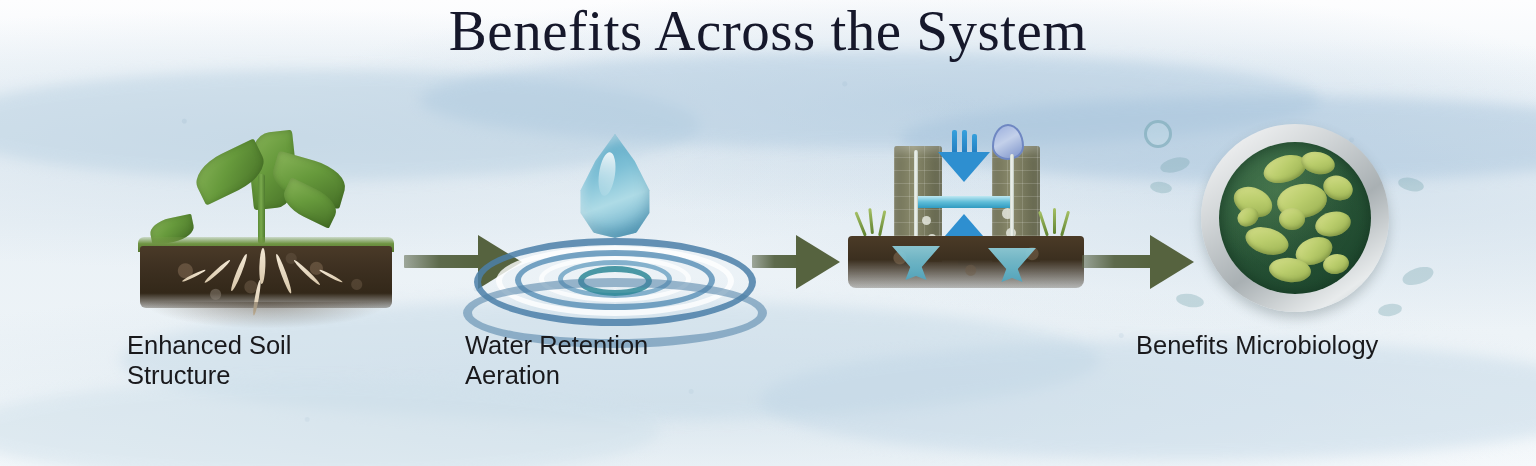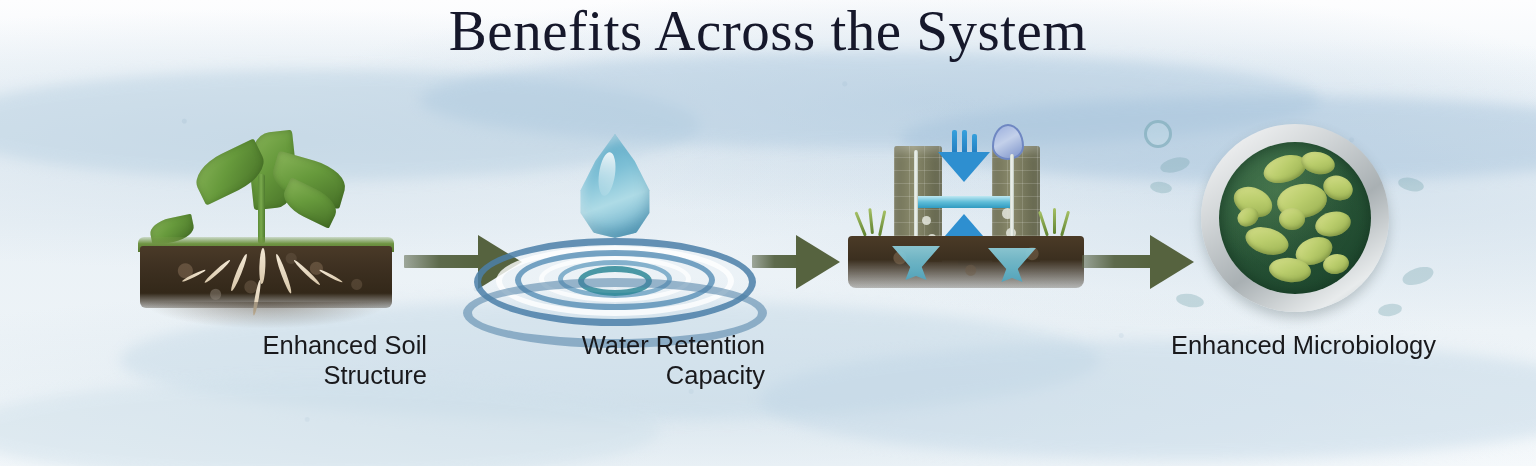--- a/index.html
+++ b/index.html
@@ -75,21 +75,21 @@
     height: 210px;
   }
   .art {
     position: absolute;
     inset: 0;
   }
   .caption {
     position: absolute;
     top: 330px;
     width: 300px;
-    text-align: right;
+    text-align: left;
     font-size: 25.5px;
     line-height: 30px;
     color: #19191c;
     white-space: pre-line;
   }
 
   
   .arrow {
     position: absolute;
     height: 54px;
@@ -389,21 +389,21 @@
       <div class="ripple" style="top:132px; width:188px; height:48px; border-width:6px; border-color:#5e93b8; opacity:.85;"></div>
       <div class="ripple" style="top:138px; width:142px; height:36px; border-width:5px; border-color:#ffffff; opacity:.75;"></div>
       <div class="ripple" style="top:142px; width:104px; height:28px; border-width:5px; border-color:#6aa0c2; opacity:.8;"></div>
       <div class="ripple" style="top:148px; width:62px;  height:18px; border-width:6px; border-color:#2e8896; opacity:.85;"></div>
       <div class="ripple" style="top:160px; width:286px; height:52px; border-width:9px; border-color:#4e7fa6; opacity:.55;"></div>
       <div class="droplet"></div>
       <div class="droplet-hl"></div>
     </div>
   </div>
   <div class="caption" style="left:465px;">Water Retention
-Capacity</div>
+Aeration</div>
 
   <div class="arrow" style="left:752px; width:88px;">
     <div class="shaft" style="width:50px;"></div>
     <div class="head"></div>
   </div>
 
   <div class="panel" style="left:840px;">
     <div class="art">
       <div class="column" style="left:54px;">
         <div class="col-pore" style="left:30px; top:50px; width:11px; height:11px;"></div>
@@ -467,15 +467,15 @@
           <div class="microbe" style="left:96px; top:70px; width:36px; height:24px; transform:rotate(-14deg);"></div>
           <div class="microbe" style="left:26px; top:86px; width:44px; height:26px; transform:rotate(16deg);"></div>
           <div class="microbe" style="left:76px; top:96px; width:38px; height:26px; transform:rotate(-22deg);"></div>
           <div class="microbe" style="left:50px; top:116px; width:42px; height:24px; transform:rotate(6deg);"></div>
           <div class="microbe" style="left:104px; top:112px; width:26px; height:20px; transform:rotate(-10deg);"></div>
           <div class="microbe" style="left:18px; top:66px; width:22px; height:18px; transform:rotate(-26deg);"></div>
         </div>
       </div>
     </div>
   </div>
-  <div class="caption" style="left:1136px; width:300px;">Enhanced Microbiology</div>
+  <div class="caption" style="left:1136px; width:300px;">Benefits Microbiology</div>
 
 </div>
 
 </body></html>

